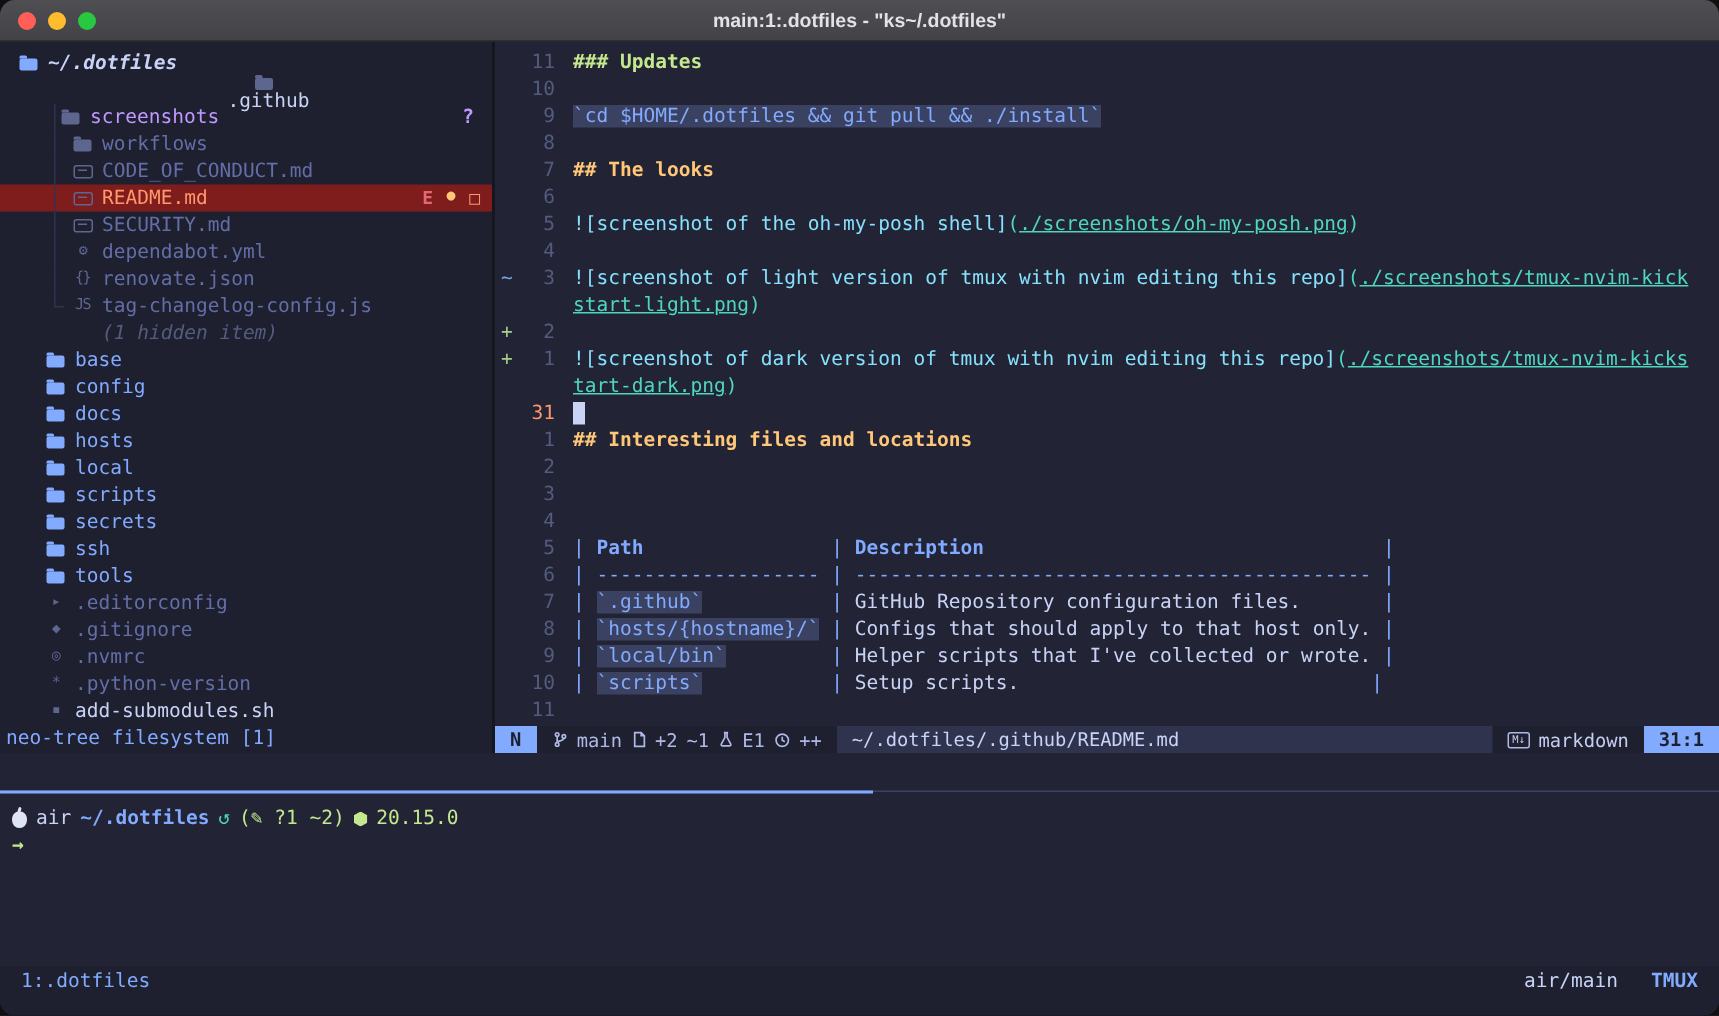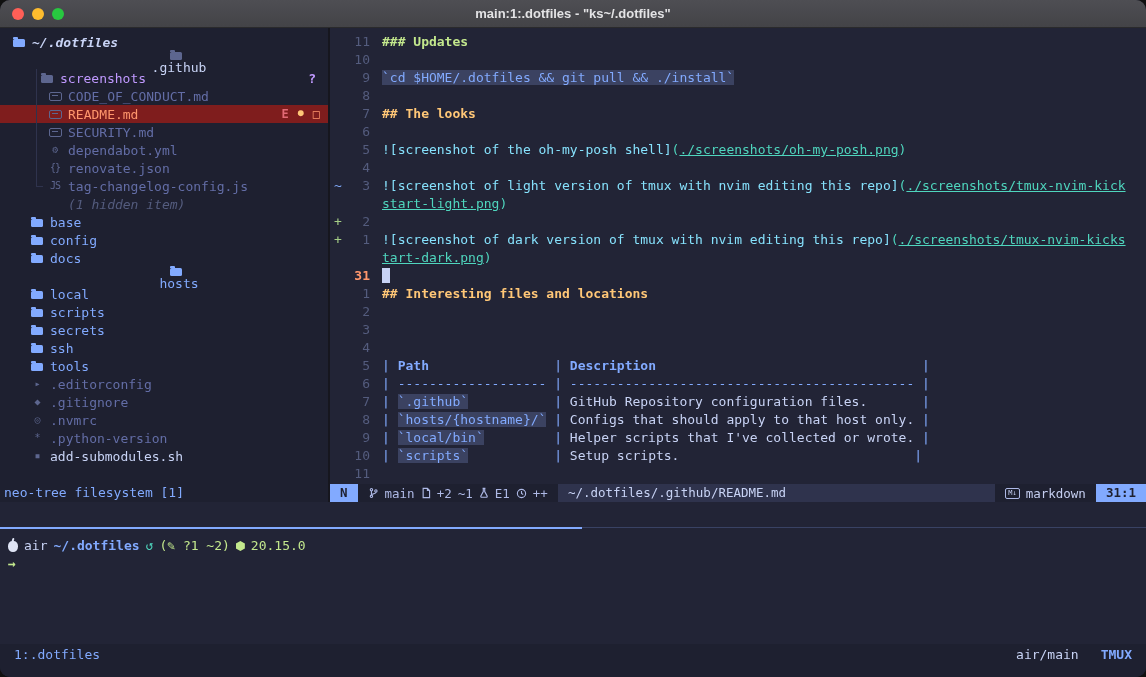--- a/index.html
+++ b/index.html
@@ -52,21 +52,21 @@
   .mk-yellow{color:var(--yellow);font-size:10px}
   .mk-orange{color:var(--orange)}
   .nt-status{height:18px;line-height:18px;background:var(--bg-dark);color:var(--blue);
     font-size:13px;padding-left:4px;font-weight:400}
   
   .e-lines{flex:1;padding-top:5px;overflow:hidden;font-size:13px}
   .e-row{display:flex;height:18px;line-height:18px}
   .e-sign{width:14px;padding-left:4px;flex:none}
   .sgn-blue{color:#7ea6f5}.sgn-green{color:#a6cf87}
   .e-num{width:26px;flex:none;text-align:right;color:var(--numcol)}
-  .e-num.cur{color:var(--orange);font-weight:700}
+  .e-num.cur{color:var(--orange);font-weight:400}
   .e-text{margin-left:12px;white-space:pre}
   .s-h2{color:var(--yellow);font-weight:700}
   .s-h3{color:var(--green);font-weight:700}
   .s-code{color:var(--blue);background:var(--codebg)}
   .s-lbl{color:var(--cyan)}
   .s-pr{color:var(--teal)}
   .s-url{color:var(--teal);text-decoration:underline}
   .s-pipe{color:var(--blue)}
   .s-th{color:var(--blue);font-weight:700}
   .s-dash{color:var(--blue)}
@@ -143,20 +143,27 @@
             <span class="guide"></span>
             <span class="t-icon ic-dim">
               <span class="i-folder ic-dim"></span>
             </span>
             <span class="t-label st-purple">screenshots</span>
             <span class="t-badge">?</span>
           </div>
           <div class="t-row" style="padding-left: 48px;">
             <span class="guide"></span>
             <span class="t-icon ic-dim">
+              <span class="i-folder ic-dim"></span>
+            </span>
+            <span class="t-label st-dim">workflows</span>
+          </div>
+          <div class="t-row" style="padding-left: 48px;">
+            <span class="guide"></span>
+            <span class="t-icon ic-dim">
               <span class="i-md"></span>
             </span>
             <span class="t-label st-dim">CODE_OF_CONDUCT.md</span>
           </div>
           <div class="t-row selected" style="padding-left: 48px;">
             <span class="guide"></span>
             <span class="t-icon ic-dim">
               <span class="i-md"></span>
             </span>
             <span class="t-label st-orange">README.md</span>
@@ -203,21 +210,21 @@
               <span class="i-folder ic-blue"></span>
             </span>
             <span class="t-label st-blue">config</span>
           </div>
           <div class="t-row" style="padding-left: 30px;">
             <span class="t-icon ic-blue">
               <span class="i-folder ic-blue"></span>
             </span>
             <span class="t-label st-blue">docs</span>
           </div>
-          <div class="t-row" style="padding-left: 30px; flex-direction: column;">
+          <div class="t-row" style="padding-left: 30px;">
             <span class="t-icon ic-blue">
               <span class="i-folder ic-blue"></span>
             </span>
             <span class="t-label st-blue">hosts</span>
           </div>
           <div class="t-row" style="padding-left: 30px;">
             <span class="t-icon ic-blue">
               <span class="i-folder ic-blue"></span>
             </span>
             <span class="t-label st-blue">local</span>

